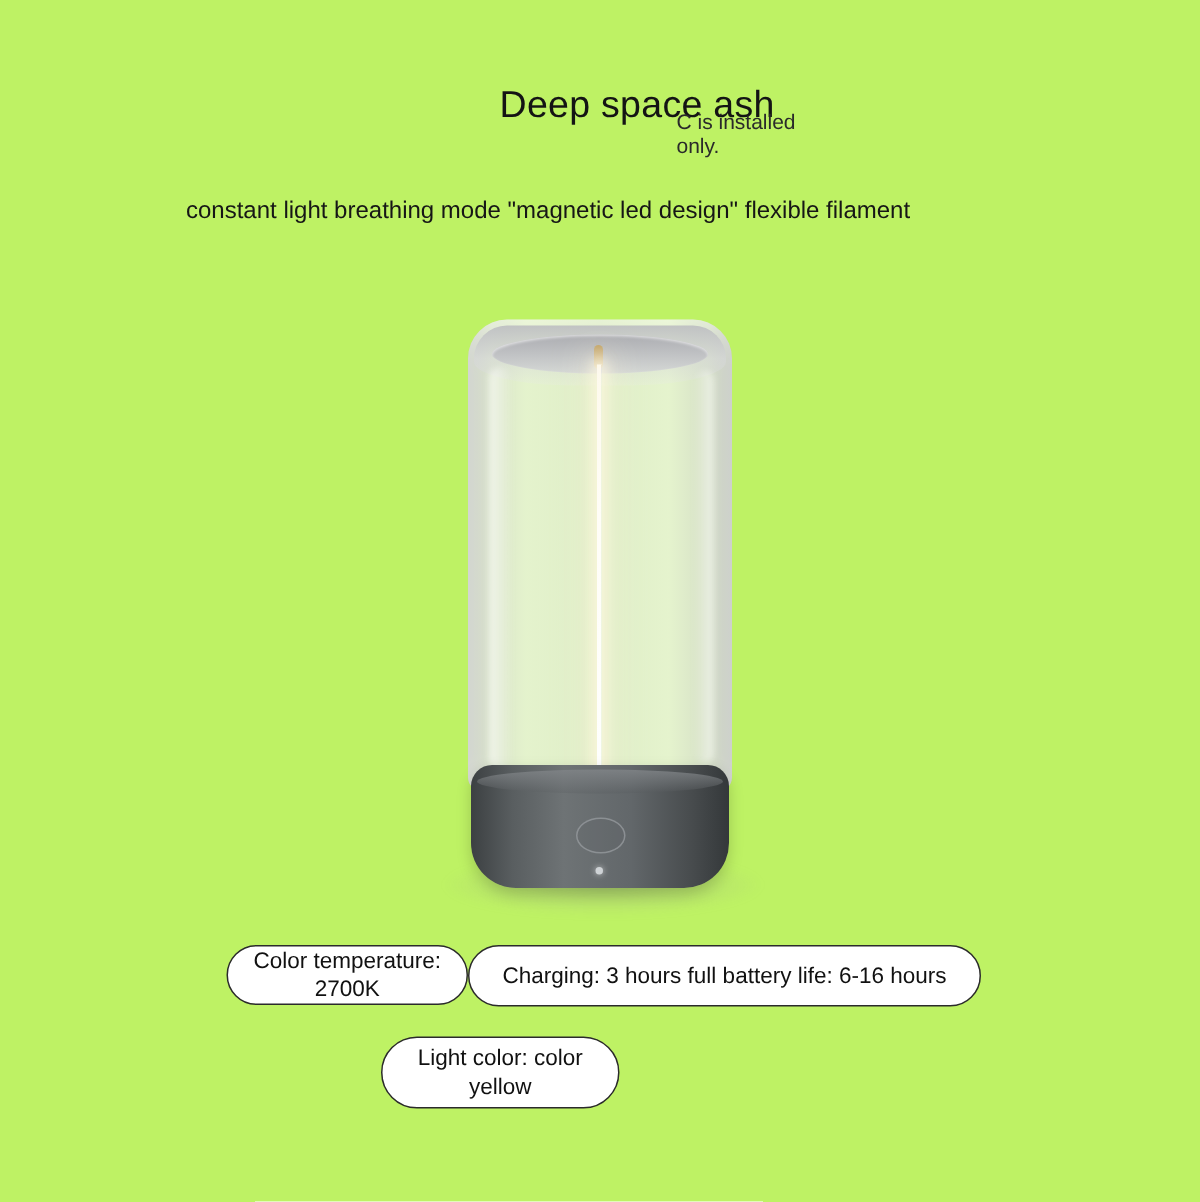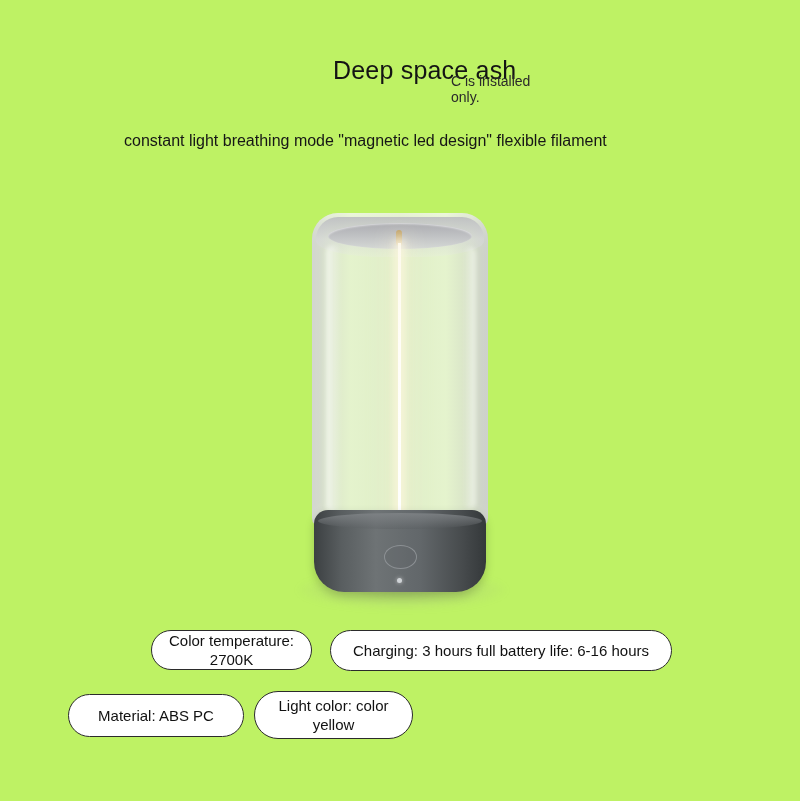--- a/index.html
+++ b/index.html
@@ -206,21 +206,21 @@
     line-height: 19px;
     color: #111111;
     display: flex;
     align-items: center;
     justify-content: center;
     text-align: center;
     padding: 0 14px;
     box-sizing: border-box;
   }
   #pill-color-temp { left: 151px; top: 630px; width: 161px; height: 40px; }
-  #pill-charging   { left: 330px; top: 630px; width: 342px; height: 41px; text-align: center; }
+  #pill-charging   { left: 312px; top: 630px; width: 342px; height: 41px; text-align: center; }
   #pill-material   { left: 68px;  top: 694px; width: 176px; height: 43px; }
   #pill-light-color{ left: 254px; top: 691px; width: 159px; height: 48px; }
   #pill-brightness { left: 430px; top: 694px; width: 294px; height: 43px; }
 </style>
 </head>
 <body>
 
 <div class="stage">
 
   <div class="title-block">
@@ -241,16 +241,15 @@
     <div class="filament-top"></div>
     <div class="filament"></div>
     <div class="lamp-base"></div>
     <div class="base-top-edge"></div>
     <div class="base-button"></div>
     <div class="base-led"></div>
   </div>
 
   <div class="pill" id="pill-color-temp">Color temperature: 2700K</div>
   <div class="pill" id="pill-charging">Charging: 3 hours full battery life: 6-16 hours</div>
-  <div class="pill" id="pill-material">Material: ABS PC</div>
   <div class="pill" id="pill-light-color">Light color: color yellow</div>
 
 </div>
 
 </body></html>

